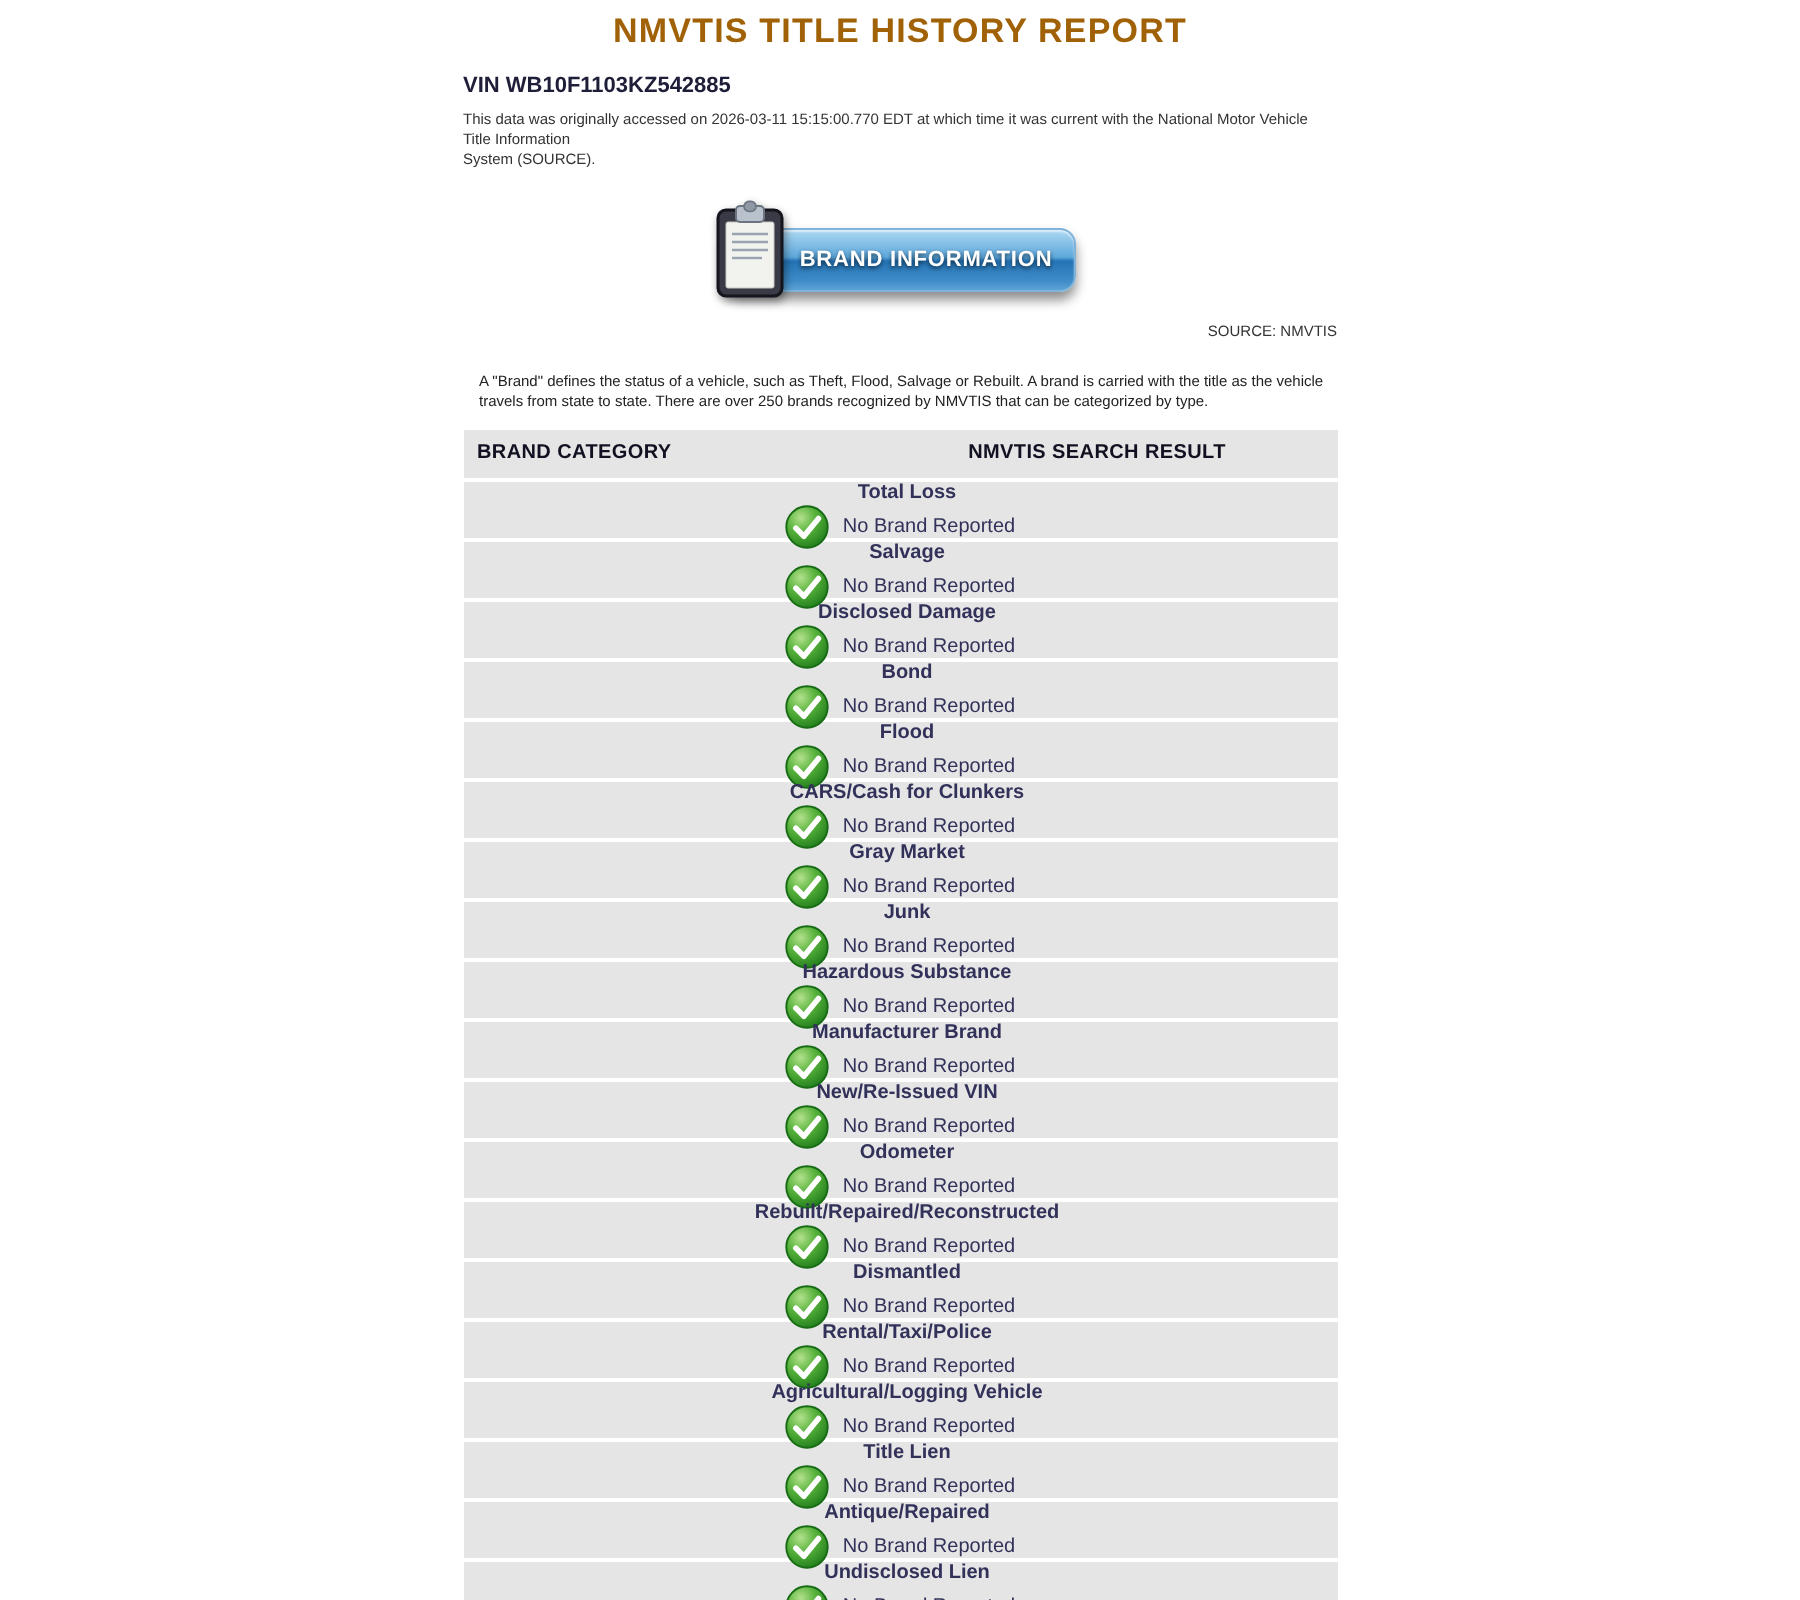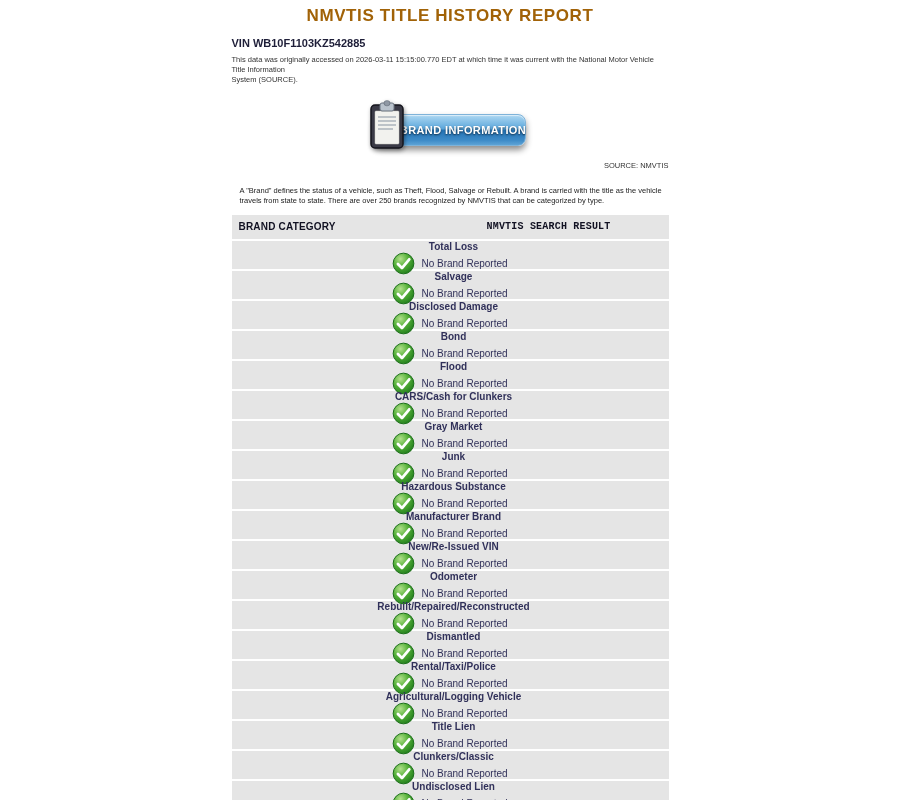--- a/index.html
+++ b/index.html
@@ -40,21 +40,21 @@
   }
   .disclaimer span { display: block; }
 
   .button-row {
     display: flex;
     justify-content: center;
     margin-top: 30px;
   }
   .brand-button {
     position: relative;
-    width: 152px;
+    width: 176px;
     height: 32px;
     border-radius: 8px;
     border: 1px solid #7fb3d9;
     background: linear-gradient(to bottom,
       #aed8f2 0%, #5ea8dc 45%, #2473b5 52%, #3f8cc8 85%, #5da3d6 100%);
     box-shadow: 0 4px 6px rgba(0,0,0,0.45), inset 0 1px 1px rgba(255,255,255,0.6);
     display: flex;
     align-items: center;
     justify-content: center;
     cursor: pointer;
@@ -113,21 +113,20 @@
     width: 240px;
     display: flex;
     align-items: center;
     justify-content: center;
   }
   .table-header .col-result {
     font-size: 10px;
     font-weight: bold;
     color: #111122;
     letter-spacing: 0.2px;
-    font-family: Liberation Mono, monospace;
   }
   .check-icon {
     width: 23px;
     height: 23px;
     display: inline-block;
     margin-right: 6px;
     flex: 0 0 auto;
   }
   .result-text {
     font-size: 10px;
@@ -513,21 +512,21 @@
           </defs>
           <circle cx="12" cy="12" r="10.8" fill="url(#checkGrad)" stroke="#166b14" stroke-width="1"></circle>
           <path d="M6.2 12.6 L10.4 16.8 L18 7.6" stroke="#ffffff" stroke-width="2.9" fill="none" stroke-linecap="round" stroke-linejoin="round"></path>
         </svg>
       </span>
       <span class="result-text">No Brand Reported</span>
     </div>
   </div>
 
   <div class="table-row">
-    <div class="col-category">Clunkers/Classic</div>
+    <div class="col-category">Antique/Repaired</div>
     <div class="col-result">
       <span class="check-icon">
         <svg width="23" height="23" viewBox="0 0 24 24" xmlns="http://www.w3.org/2000/svg">
           <defs>
             <radialGradient id="checkGrad" cx="35%" cy="28%" r="80%">
               <stop offset="0%" stop-color="#b4e18d"></stop>
               <stop offset="45%" stop-color="#57b23b"></stop>
               <stop offset="100%" stop-color="#1e7a1a"></stop>
             </radialGradient>
           </defs>

